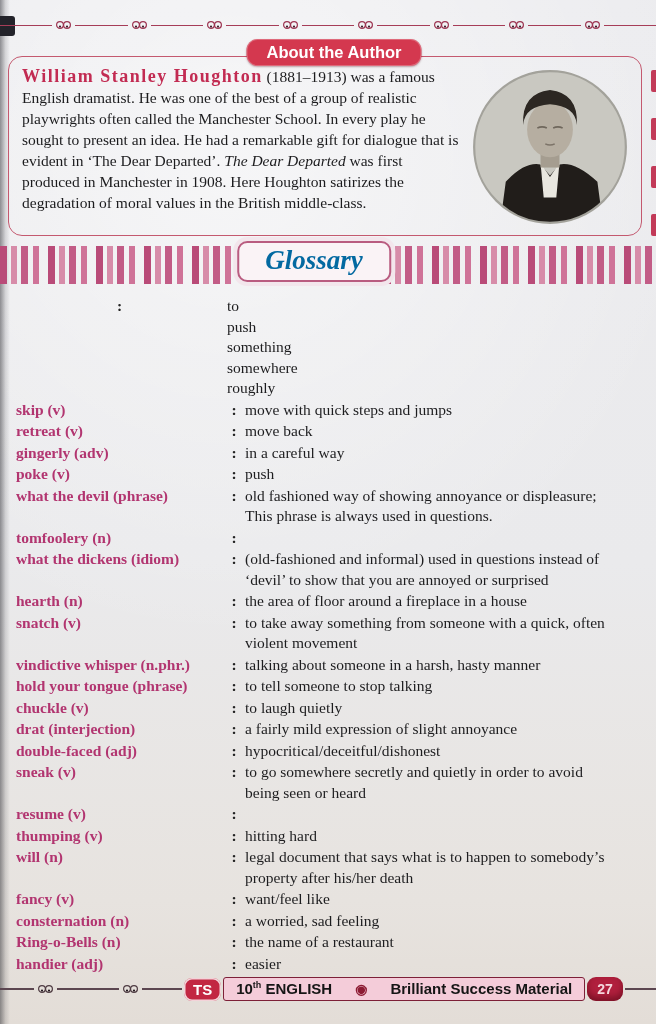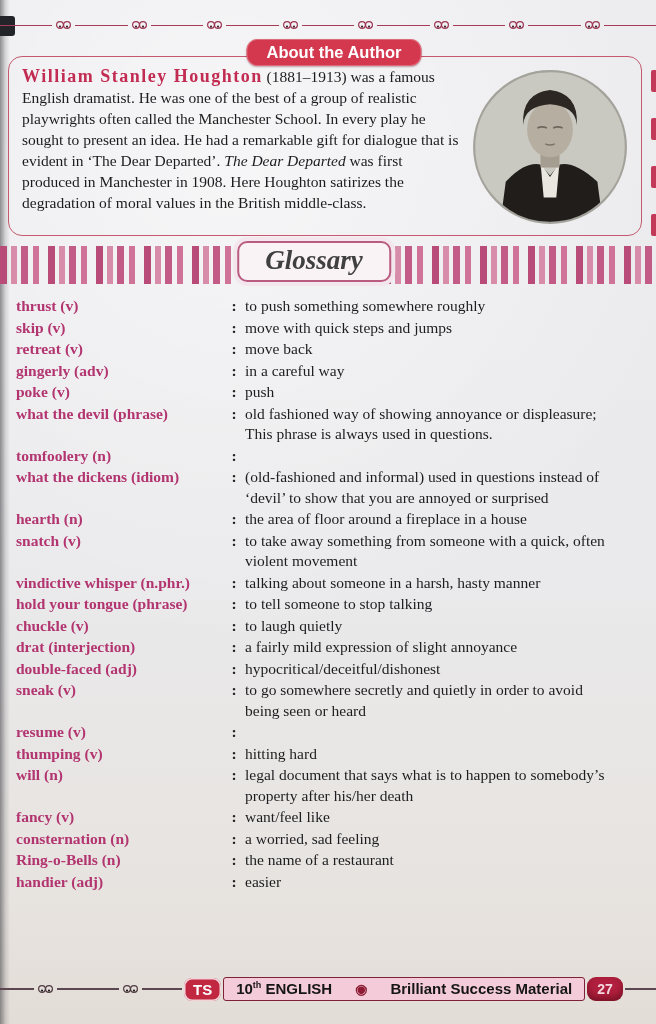--- a/index.html
+++ b/index.html
@@ -34,21 +34,21 @@
   
   .stripe-bar{position:absolute;left:0;right:0;top:246px;height:38px;
     background:repeating-linear-gradient(90deg,
       #b94b78 0 7px, rgba(0,0,0,0) 7px 11px,
       #d78ca9 11px 17px, rgba(0,0,0,0) 17px 21px,
       #c25c86 21px 28px, rgba(0,0,0,0) 28px 33px,
       #cf7398 33px 39px, rgba(0,0,0,0) 39px 48px);}
   .glossary-label{position:absolute;left:50%;top:241px;transform:translateX(-50%) translateX(-14px);
     z-index:2;background:#faf3f6;border:2px solid #b95c80;border-radius:10px;
     box-shadow:0 0 0 4px #f3e6ec;padding:2px 26px 4px;
-    font-weight:bold;font-style:italic;font-size:27px;color:#404040;}
+    font-weight:bold;font-style:italic;font-size:27px;color:#0369a1;}
   
   .glossary-list{position:absolute;left:16px;right:8px;top:296px;}
   .g-row{display:grid;grid-template-columns:207px 14px 1fr;column-gap:4px;margin-bottom:1px;}
   .g-term{font-weight:bold;color:#b23570;font-size:15.5px;line-height:20.5px;white-space:nowrap;}
   .g-colon{font-weight:bold;color:#222;text-align:center;font-size:15.5px;line-height:20.5px;}
   .g-def{color:#1d1d1f;font-size:15.5px;line-height:20.5px;white-space:pre-line;}
   
   .footer{position:absolute;left:0;right:0;top:972px;height:34px;display:flex;align-items:center;text-align:center;}
   .ts-badge{flex:0 0 auto;background:#c22742;color:#fff;font-family:"Liberation Sans",sans-serif;
     font-weight:bold;font-size:15px;padding:3px 9px;border-radius:8px;margin:0 2px;
@@ -162,21 +162,20 @@
       </svg>
     </div>
     <p class="author-text"><span class="author-name">William Stanley Houghton</span><span> (1881–1913) was a famous English dramatist. He was one of the best of a group of realistic playwrights often called the Manchester School. In every play he sought to present an idea. He had a remarkable gift for dialogue that is evident in ‘The Dear Departed’. </span><span class="italic">The Dear Departed</span><span> was first produced in Manchester in 1908. Here Houghton satirizes the degradation of moral values in the British middle-class.</span></p>
   </div>
 
   <div class="stripe-bar"></div>
   <div class="glossary-label">Glossary</div>
 
   <div class="glossary-list">
     <div class="g-row">
-      <div class="g-term">thrust (v)</div>
       <div class="g-colon">:</div>
       <div class="g-def">to push something somewhere roughly</div>
     </div>
 
     <div class="g-row">
       <div class="g-term">skip (v)</div>
       <div class="g-colon">:</div>
       <div class="g-def">move with quick steps and jumps</div>
     </div>
 

